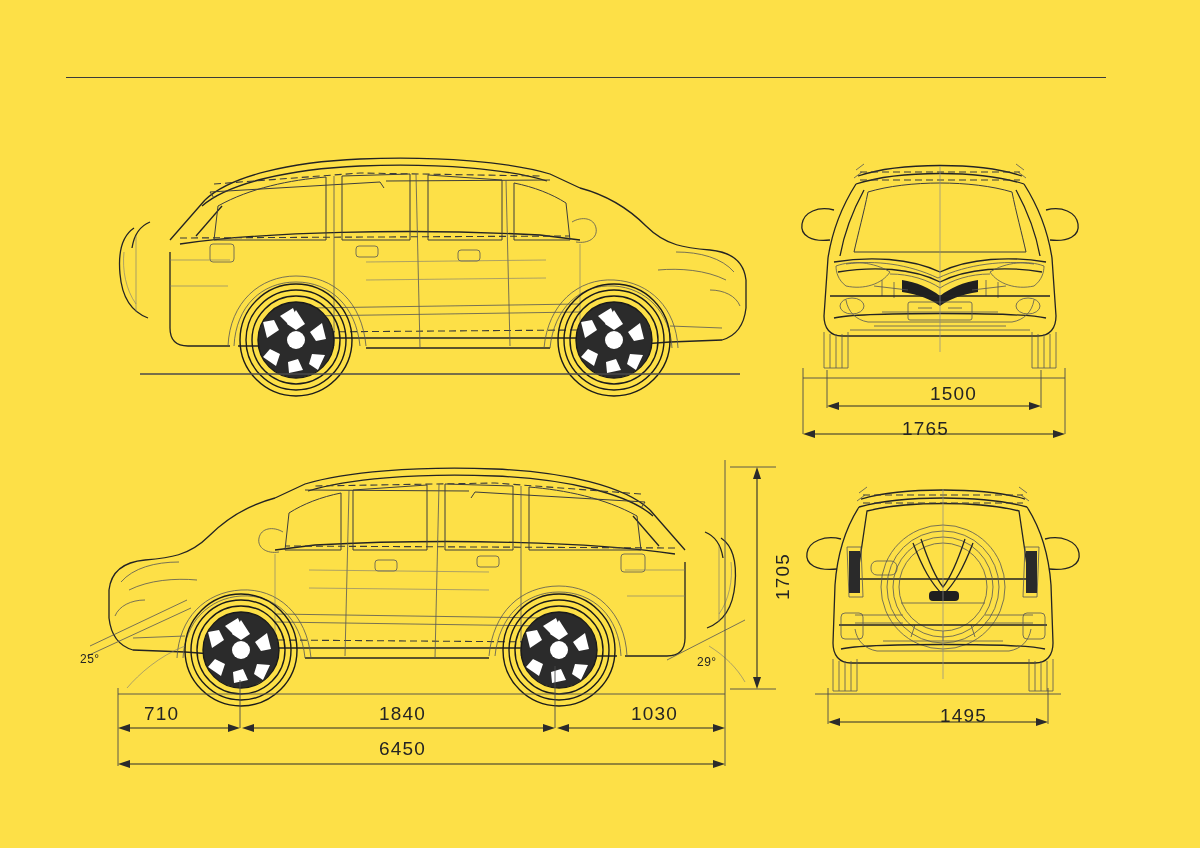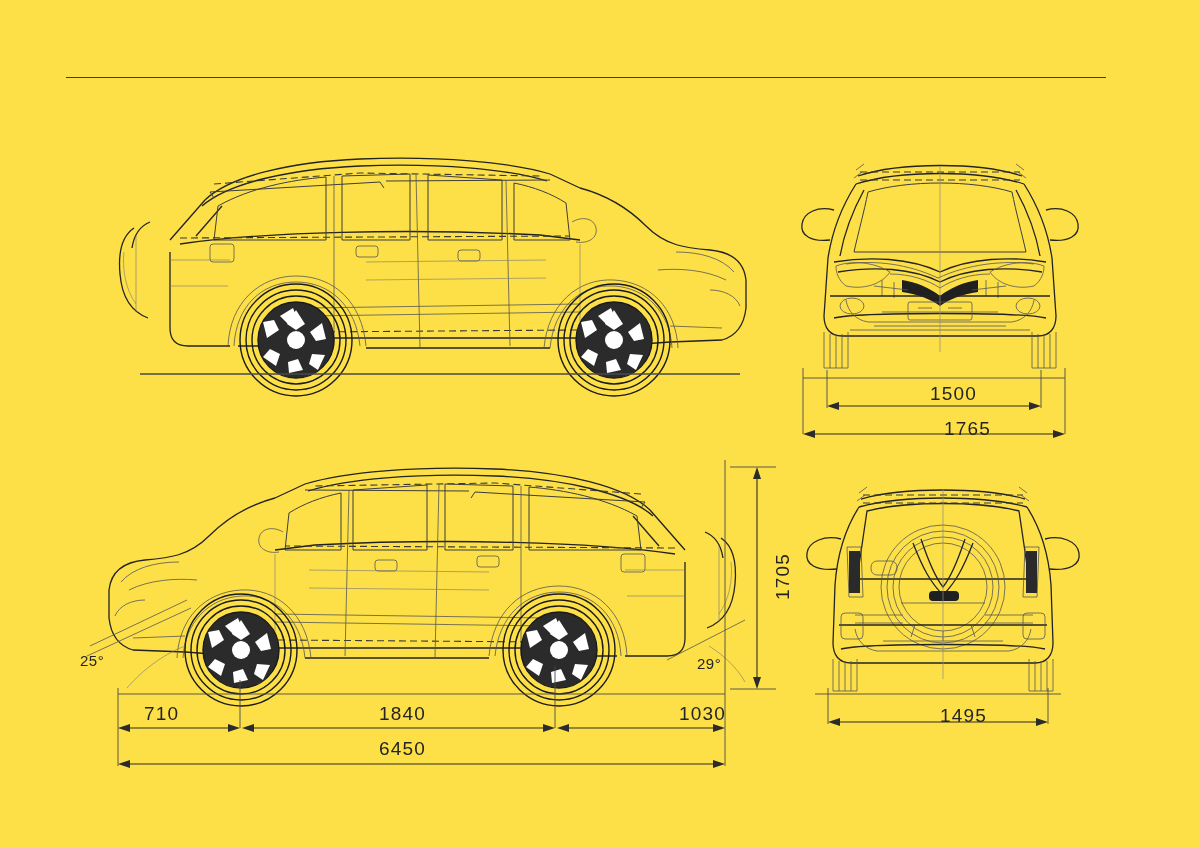--- a/index.html
+++ b/index.html
@@ -3,21 +3,21 @@
 <meta charset="utf-8">
 <style>
   html,body{margin:0;padding:0;background:#fff;}
   body{width:1200px;height:848px;position:relative;overflow:hidden;
        font-family:"Liberation Sans", sans-serif;color:#1d1d1d;}
   .page{position:absolute;inset:0;background:#fde047;}
   .hr-top{position:absolute;left:66px;top:77px;width:1040px;height:1px;background:#3a3a3a;}
   .view{position:absolute;}
   .dim-text{position:absolute;font-size:19px;letter-spacing:1.2px;color:#242424;
             white-space:nowrap;font-family:"Liberation Sans", sans-serif;}
-  .dim-text.small{font-size:15px;letter-spacing:0.5px;}
+  .dim-text.small{font-size:12px;letter-spacing:0.5px;}
   .vert-text{transform:rotate(-90deg);transform-origin:left top;}
   svg{display:block;overflow:visible;}
   .thin{stroke:#555;stroke-width:.8;fill:none;}
   .thinner{stroke:#777;stroke-width:.6;fill:none;}
   .dash{stroke:#3a3a3a;stroke-width:1.1;fill:none;stroke-dasharray:7 4;}
   .body-ln{stroke:#232323;stroke-width:1.3;fill:none;}
   .glass{stroke:#3d3d3d;stroke-width:1;fill:none;}
   .tyre{stroke:#1a1a1a;stroke-width:1.4;fill:none;}
   .rim-dark{fill:#2b2b2b;}
   .spoke{fill:#ffffff;}
@@ -252,21 +252,21 @@
       <polygon class="arrowfill" points="251,38 239,34 239,42"></polygon>
 
       <g class="dimline">
           <path d="M17,66 L271,66"></path>
         </g>
       <polygon class="arrowfill" points="13,66 25,62 25,70"></polygon>
       <polygon class="arrowfill" points="275,66 263,62 263,70"></polygon>
     </svg>
   </div>
   <div class="dim-text" style="left:930px;top:383px;">1500</div>
-  <div class="dim-text" style="left:944px;top:418px;">1765</div>
+  <div class="dim-text" style="left:902px;top:418px;">1765</div>
 
   <div class="view" style="left:105px;top:450px;">
     <svg width="650" height="250" viewBox="0 0 650 250">
       <g class="body-ln">
 
         <path d="M545,60 C520,36 460,22 390,19 C310,16 240,22 200,34 L170,48"></path>
         <path d="M548,66 C522,43 460,29 390,26 C310,23 242,29 203,41"></path>
 
         <path d="M570,104 C490,92 340,88 210,95 L170,100"></path>
 
@@ -522,16 +522,16 @@
       <g class="dimline">
           <path d="M22,76 L621,76"></path>
         </g>
       <polygon class="arrowfill" points="18,76 30,72 30,80"></polygon>
       <polygon class="arrowfill" points="625,76 613,72 613,80"></polygon>
     </svg>
   </div>
 
   <div class="dim-text" style="left:144px;top:703px;">710</div>
   <div class="dim-text" style="left:379px;top:703px;">1840</div>
-  <div class="dim-text" style="left:631px;top:703px;margin-left:48px;">1030</div>
+  <div class="dim-text" style="left:631px;top:703px;">1030</div>
   <div class="dim-text" style="left:379px;top:738px;">6450</div>
 
 </div>
 
 </body></html>

